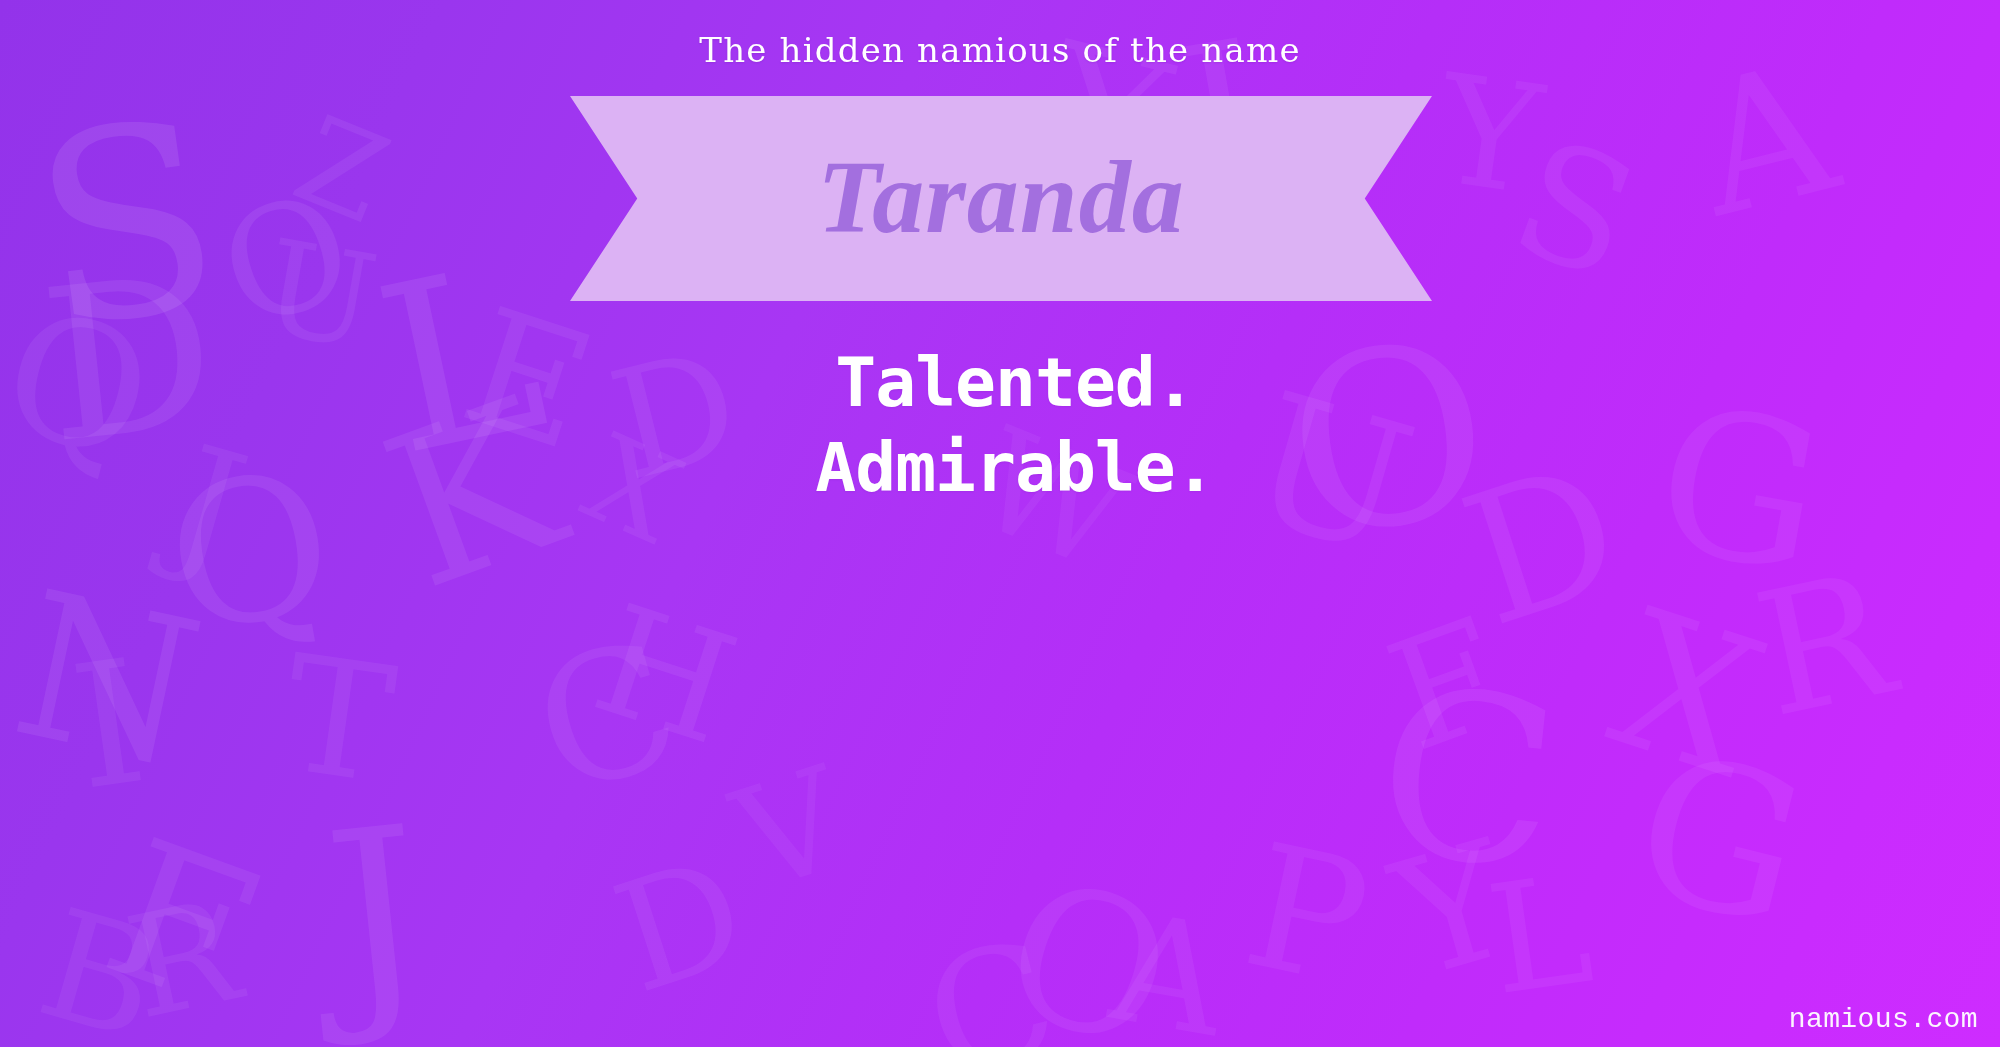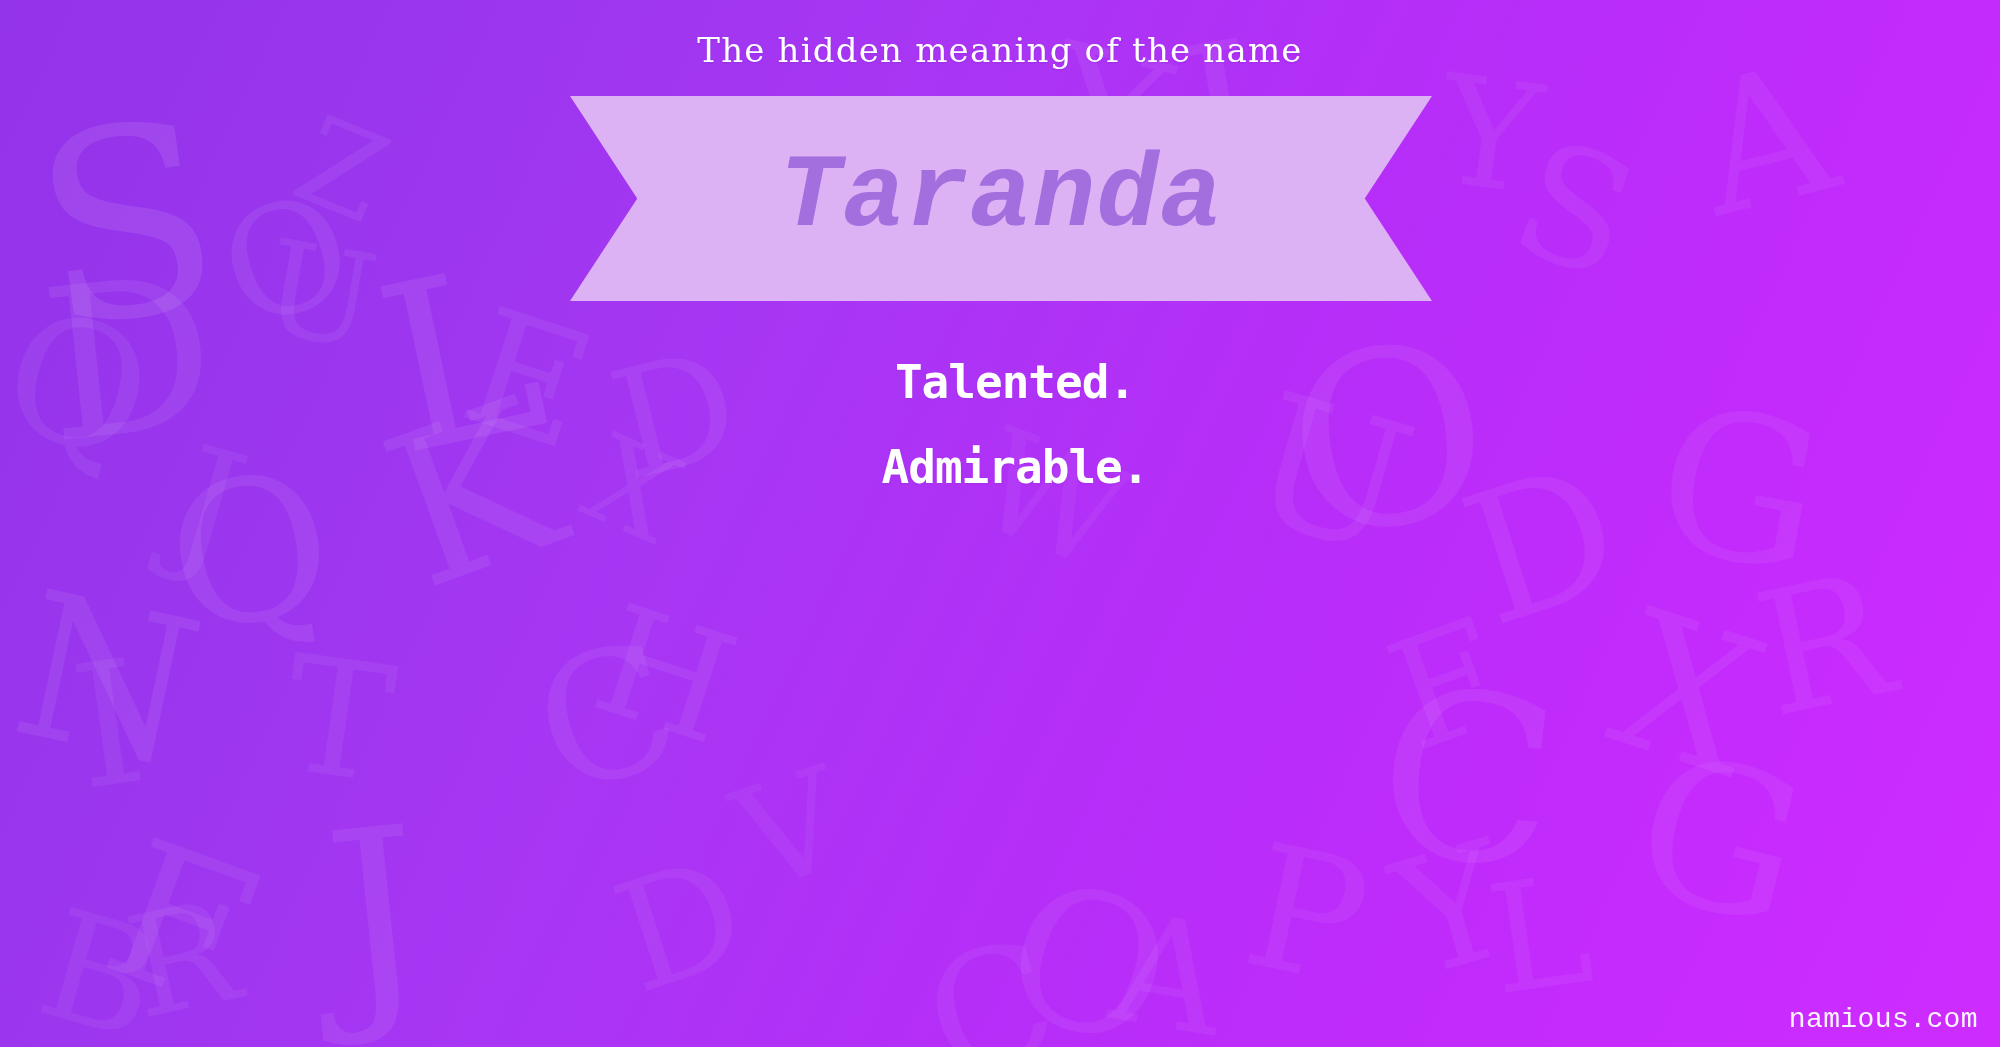--- a/index.html
+++ b/index.html
@@ -77,21 +77,21 @@
         92.2% 50%,
         100% 100%,
         0% 100%,
         7.8% 50%);
     display: flex;
     align-items: center;
     justify-content: center;
   }
 
   #banner-name {
-    font-family: Liberation Mono, monospace;
+    font-family: Liberation Serif, serif;
     font-style: italic;
     font-weight: 700;
     font-size: 104px;
     color: #A36FDF;
     letter-spacing: 1px;
     line-height: 1;
     transform: translateY(-2px);
     white-space: nowrap;
   }
 
@@ -102,21 +102,21 @@
     top: 340px;
     width: 100%;
     text-align: center;
     z-index: 6;
   }
   #traits .trait {
     display: block;
     color: #FFFFFF;
     font-family: "DejaVu Sans Mono", monospace;
     font-weight: 700;
-    font-size: 46px;
+    font-size: 68px;
     line-height: 85px;
     letter-spacing: -1px;
     white-space: nowrap;
     text-shadow: 0 1px 2px rgba(95,15,155,0.12);
     padding-left: 30px;
   }
 
   
   #watermark {
     position: absolute;
@@ -177,21 +177,21 @@
       <span style="left: 1250px; top: 830px; font-size: 170px; opacity: 0.05; transform: rotate(12deg);">P</span>
       <span style="left: 1490px; top: 860px; font-size: 150px; opacity: 0.05; transform: rotate(-8deg);">L</span>
       <span style="left: 1010px; top: 870px; font-size: 190px; opacity: 0.055; transform: rotate(18deg);">O</span>
       <span style="left: 930px; top: 930px; font-size: 160px; opacity: 0.05; transform: rotate(-14deg);">C</span>
       <span style="left: 1115px; top: 900px; font-size: 150px; opacity: 0.05; transform: rotate(10deg);">A</span>
       <span style="left: 820px; top: 120px; font-size: 170px; opacity: 0.05; transform: rotate(-6deg);">M</span>
       <span style="left: 980px; top: 430px; font-size: 140px; opacity: 0.045; transform: rotate(22deg);">W</span>
       <span style="left: 740px; top: 760px; font-size: 140px; opacity: 0.045; transform: rotate(-18deg);">V</span>
     </div>
 
-  <div id="title">The hidden meaning of the name</div>
+  <div id="title">The hidden namious of the name</div>
 
   <div id="banner">
     <span id="banner-name">Taranda</span>
   </div>
 
   <div id="traits">
     <span class="trait">Talented.</span>
     <span class="trait">Admirable.</span>
   </div>
 

